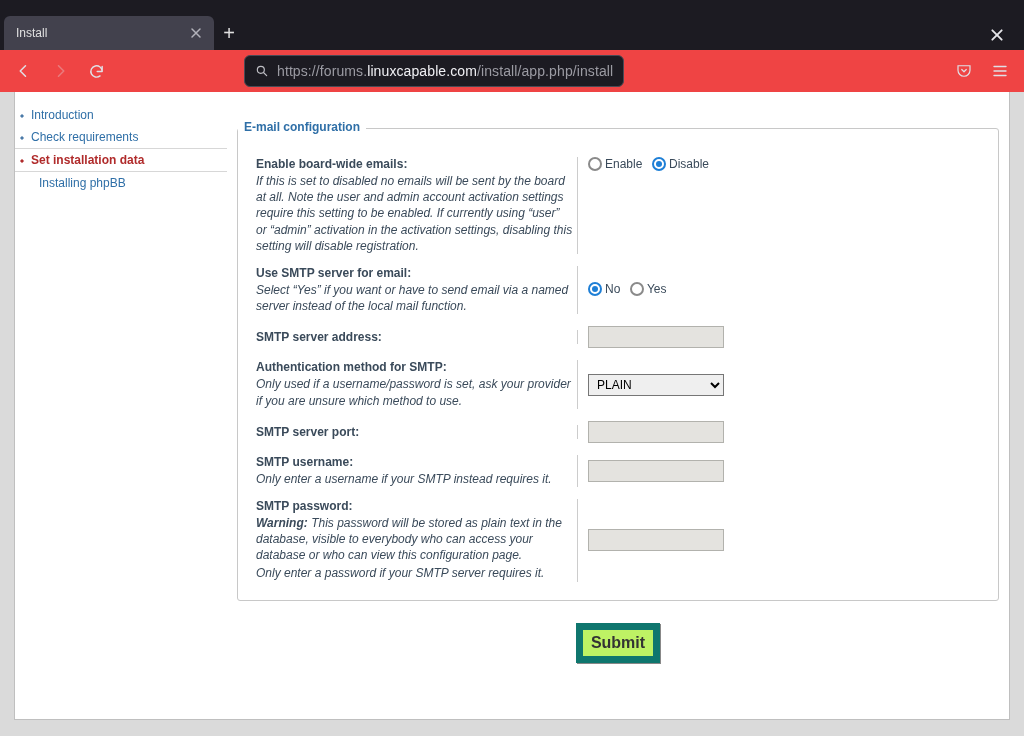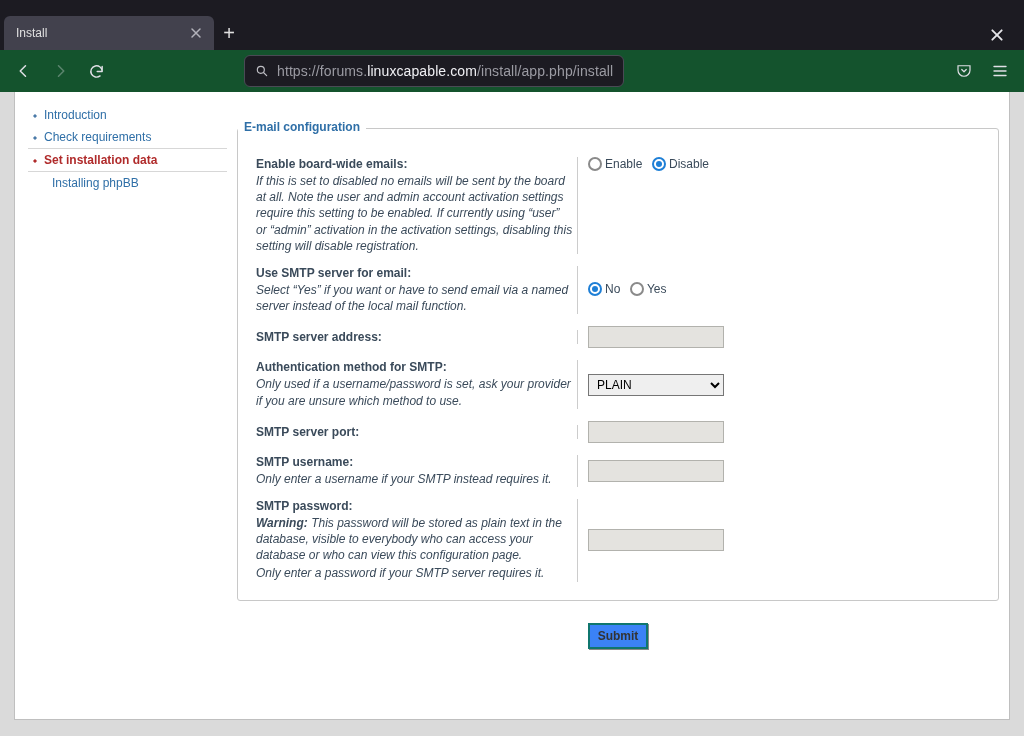--- a/index.html
+++ b/index.html
@@ -6,36 +6,36 @@
   html, body { width: 1024px; height: 736px; font-family: "Lucida Grande","Trebuchet MS",Verdana,sans-serif; font-size: 13px; overflow: hidden; }
   body { background: #1c1b22; }
 
   
   .tabbar { height: 50px; background: #1c1b22; display:flex; align-items:flex-end; padding: 8px 8px 0 4px; }
   .tab { display:flex; align-items:center; height:34px; background:#42414d; color:#e0e0e0; border-radius:6px 6px 0 0; padding:0 12px; min-width:210px; gap:8px; font-size:12px; }
   .tab .close { margin-left:auto; opacity:.8; cursor:pointer; }
   .newtab { color:#e0e0e0; width:30px; text-align:center; font-size:20px; line-height:34px; cursor:pointer; }
   .windowclose { margin-left:auto; color:#e0e0e0; font-size:16px; padding:8px 12px; cursor:pointer; }
 
-  .toolbar { height:42px; background:#14532d; display:flex; align-items:center; padding:0 12px; gap:12px; }
+  .toolbar { height:42px; background:#ef4444; display:flex; align-items:center; padding:0 12px; gap:12px; }
   .navbtn { width:24px; height:24px; display:flex; align-items:center; justify-content:center; color:#bfbfc5; }
   .navbtn.disabled { opacity:.35; }
   .urlbar { flex:1; max-width:700px; height:32px; background:#1c1b22; border:1px solid #4a4a55; border-radius:6px; display:flex; align-items:center; padding:0 10px; gap:8px; color:#bfbfc5; margin-left:124px; }
   .urltext { font-size:14px; color:#9b9ba3; letter-spacing:.1px; white-space:nowrap; }
   .urltext .hl { color:#f0f0f4; }
   .rightico { width:24px; height:24px; display:flex; align-items:center; justify-content:center; color:#bfbfc5; }
   .toolbar .spacer { flex:1; }
 
   
   .viewport { height:650px; background:#dadada; overflow:hidden; }
   .page { margin:0 14px; background:#fff; border-left:1px solid #bfbfbf; border-right:1px solid #bfbfbf; border-bottom:1px solid #bfbfbf; height:628px; position:relative; display:flex; }
 
   
   .sidebar { width:212px; padding:12px 0 0 0; }
-  .sidebar ul { list-style:none;margin-left:13px; }
+  .sidebar ul { list-style:none; }
   .sidebar li { position:relative; padding:4px 8px 4px 16px; font-size:12px; }
   .sidebar li::before { content:""; position:absolute; left:4px; top:9px; width:6px; height:6px; background:radial-gradient(circle,#4b7aa8 35%,transparent 40%); }
   .sidebar a { color:#2f6fa7; text-decoration:none; }
   .sidebar li.active { background:#fff; border-top:1px solid #d7d7d7; border-bottom:1px solid #d7d7d7; }
   .sidebar li.active::before { background:radial-gradient(circle,#b02b2b 35%,transparent 40%); }
   .sidebar li.active a { color:#b02b2b; font-weight:bold; }
   .sidebar li.sub { padding-left:24px; }
   .sidebar li.sub::before { display:none; }
 
   
@@ -50,21 +50,21 @@
   .help { color:#3a4a5a; font-style:italic; font-size:12px; line-height:1.35; margin-top:2px; }
   .help b { font-weight:bold; font-style:italic; }
   .radio { display:inline-flex; align-items:center; gap:3px; color:#3a4a5a; font-size:12px; margin-right:6px; }
   .radio .dot { width:14px;height:14px;border:2px solid #8a8a8a;border-radius:50%; display:inline-block; position:relative; }
   .radio.checked .dot { border-color:#1e7fd6; }
   .radio.checked .dot::after { content:""; position:absolute; inset:2px; background:#1e7fd6; border-radius:50%; }
   .txt { width:136px; height:22px; background:#e4e3df; border:1px solid #b2b2ad; }
   .sel { width:136px; height:22px; background:#efefef; border:1px solid #767676; font-size:12px; padding:0 4px; }
 
   .submitbar { text-align:center; padding:22px 0 10px; }
-  .submitbtn { display:inline-block; border:2px solid #0f766e; background:#3b82f6; padding:4px 8px; font-size:12px; font-weight:bold; color:#333; cursor:pointer; box-shadow:1px 1px 0 #888; }
+  .submitbtn { display:inline-block; border:7px solid #0f766e; background:#bef264; padding:4px 8px; font-size:16px; font-weight:bold; color:#333; cursor:pointer; box-shadow:1px 1px 0 #888; }
 
   svg { display:block; }
 </style>
 </head>
 <body>
 
 <div class="tabbar">
   <div class="tab">
     <span>Install</span>
     <span class="close">

